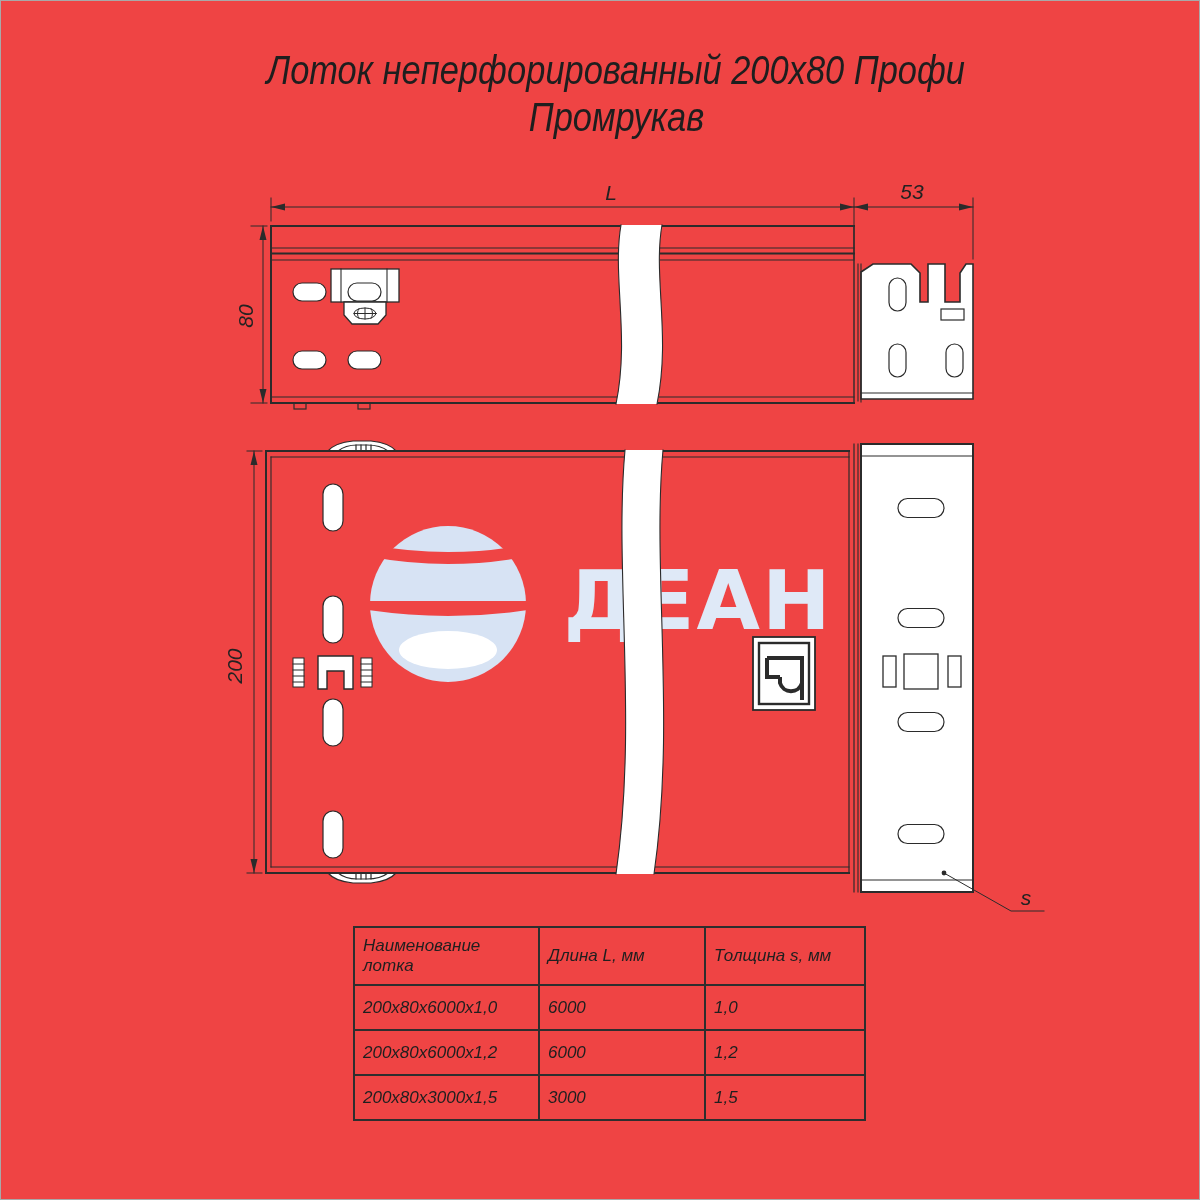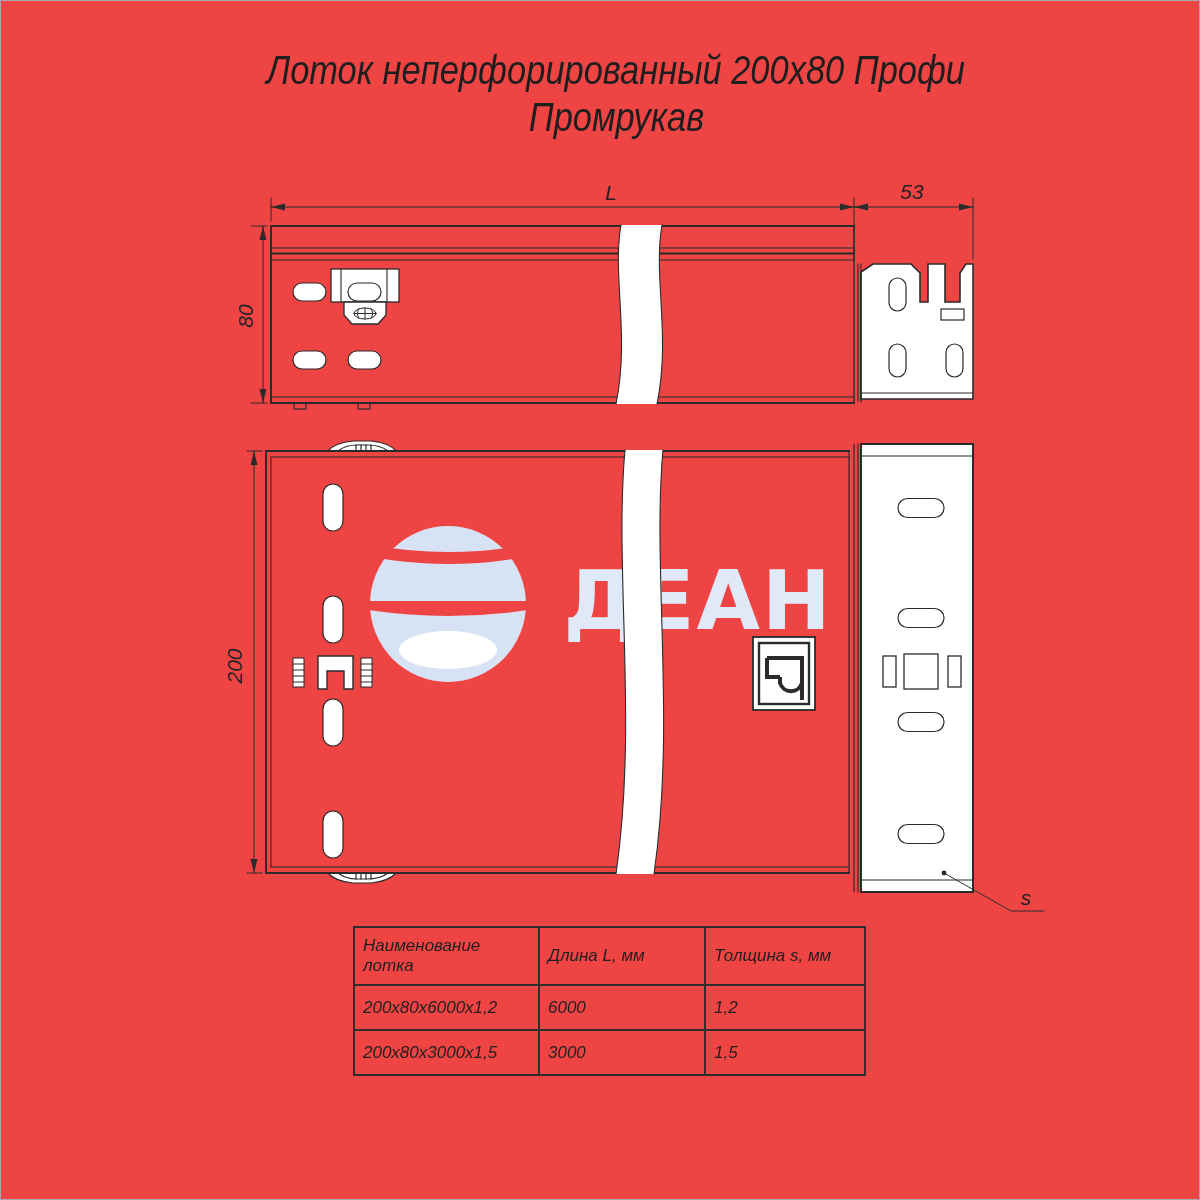--- a/index.html
+++ b/index.html
@@ -232,20 +232,25 @@
     </colgroup>
     <thead>
       <tr>
         <th>Наименование лотка</th>
         <th>Длина L, мм</th>
         <th>Толщина s, мм</th>
       </tr>
     </thead>
     <tbody>
         <tr>
+          <td>200х80х6000х1,0</td>
+          <td>6000</td>
+          <td>1,0</td>
+        </tr>
+        <tr>
           <td>200х80х6000х1,2</td>
           <td>6000</td>
           <td>1,2</td>
         </tr>
         <tr>
           <td>200х80х3000х1,5</td>
           <td>3000</td>
           <td>1,5</td>
         </tr>
       </tbody>

